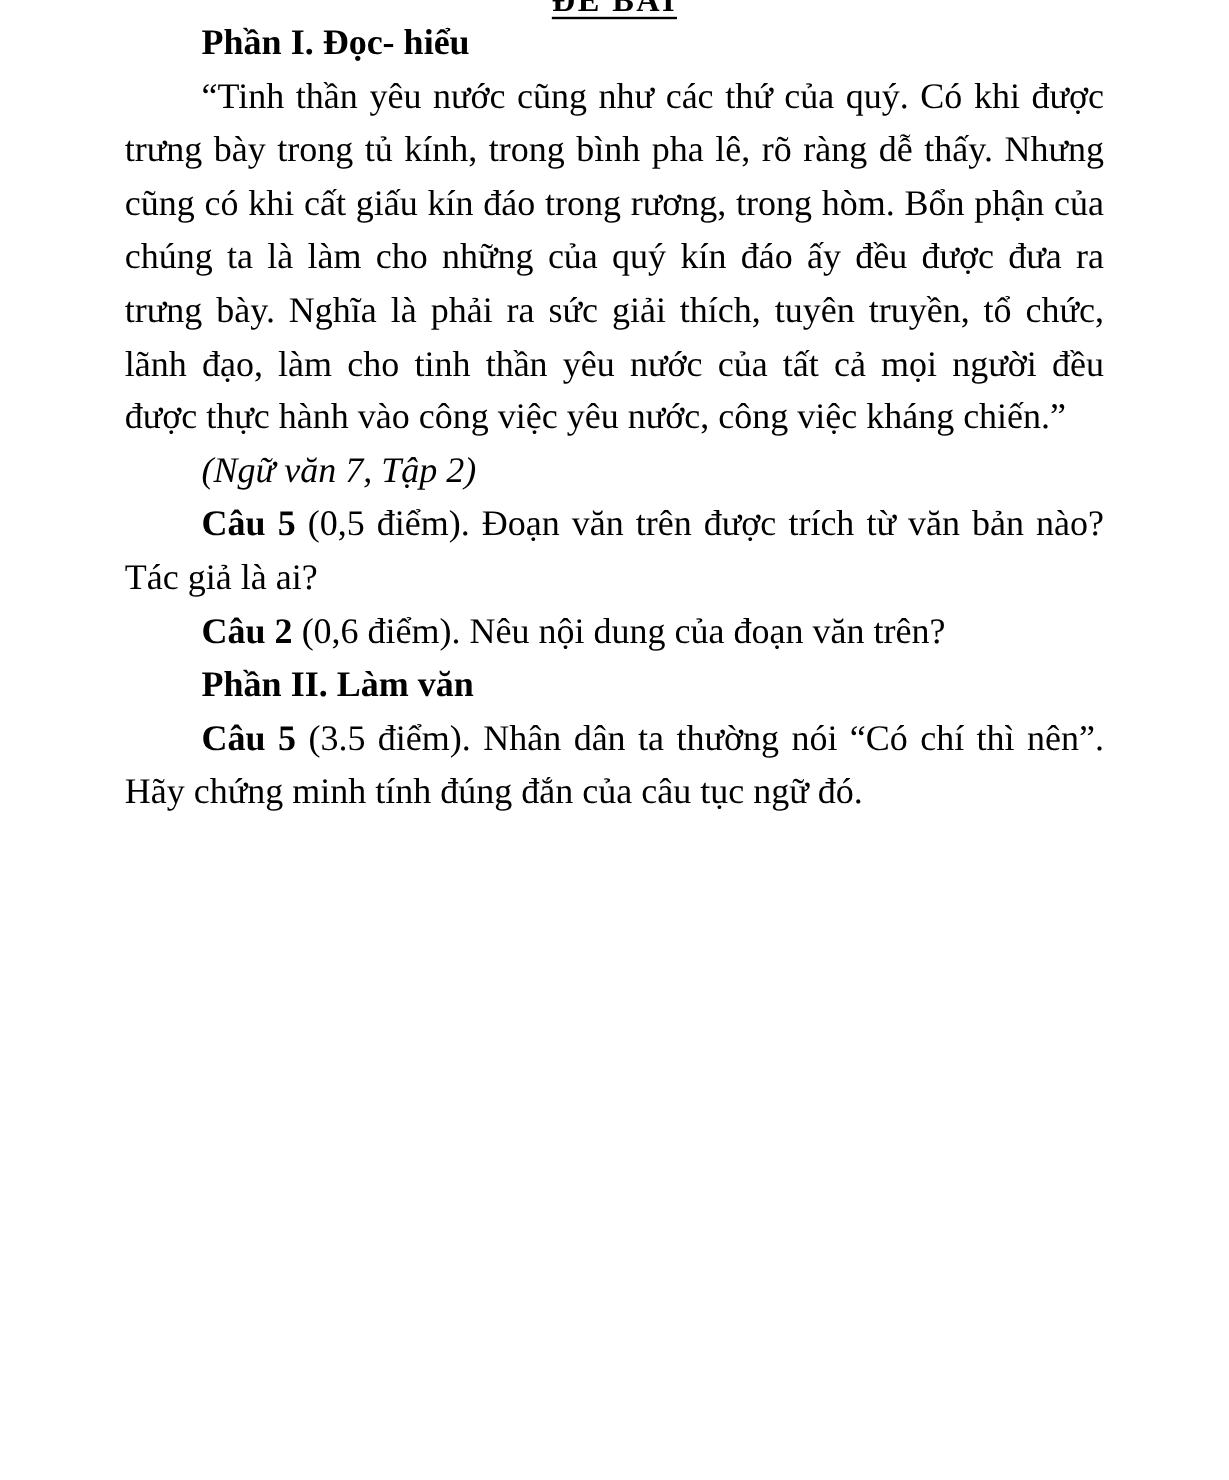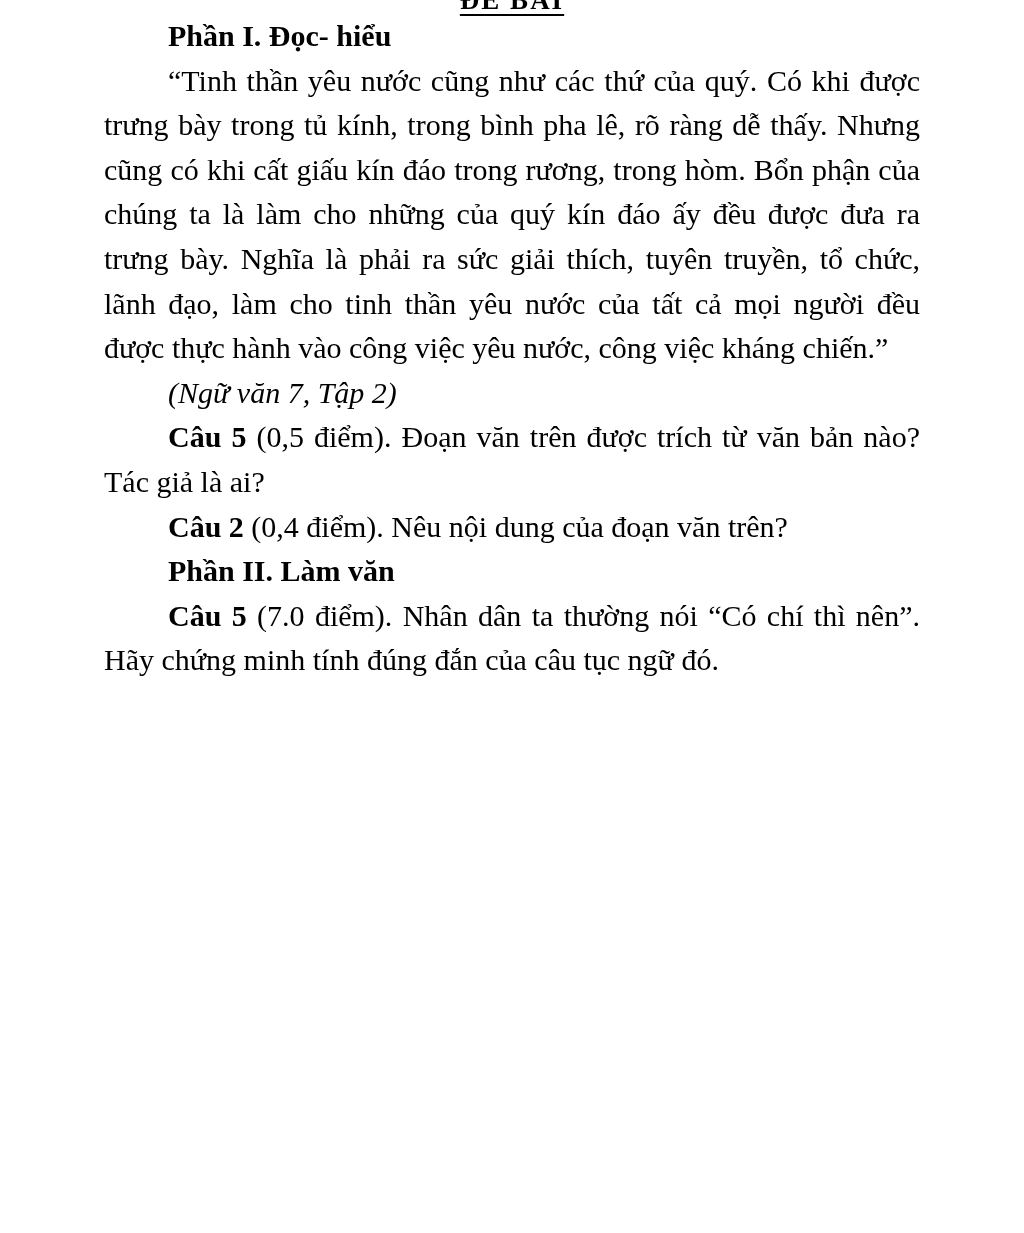--- a/index.html
+++ b/index.html
@@ -50,21 +50,21 @@
 
   <p class="heading">Phần I. Đọc- hiểu</p>
 
 
   <p class="quote">“Tinh thần yêu nước cũng như các thứ của quý. Có khi được trưng bày trong tủ kính, trong bình pha lê, rõ ràng dễ thấy. Nhưng cũng có khi cất giấu kín đáo trong rương, trong hòm. Bổn phận của chúng ta là làm cho những của quý kín đáo ấy đều được đưa ra trưng bày. Nghĩa là phải ra sức giải thích, tuyên truyền, tổ chức, lãnh đạo, làm cho tinh thần yêu nước của tất cả mọi người đều được thực hành vào công việc yêu nước, công việc kháng chiến.”</p>
 
   <p class="attribution">(Ngữ văn 7, Tập 2)</p>
 
   <p class="question"><span class="q-label">Câu 5</span><span> (0,5 điểm). Đoạn văn trên được trích từ văn bản nào? Tác giả là ai?</span></p>
 
-  <p class="question"><span class="q-label">Câu 2</span><span> (0,4 điểm). Nêu nội dung của đoạn văn trên?</span></p>
+  <p class="question"><span class="q-label">Câu 2</span><span> (0,6 điểm). Nêu nội dung của đoạn văn trên?</span></p>
 
 
 
   <p class="heading">Phần II. Làm văn</p>
 
-  <p class="question"><span class="q-label">Câu 5</span><span> (7.0 điểm). Nhân dân ta thường nói “Có chí thì nên”. Hãy chứng minh tính đúng đắn của câu tục ngữ đó.</span></p>
+  <p class="question"><span class="q-label">Câu 5</span><span> (3.5 điểm). Nhân dân ta thường nói “Có chí thì nên”. Hãy chứng minh tính đúng đắn của câu tục ngữ đó.</span></p>
 
 </div>
 
 </body></html>

